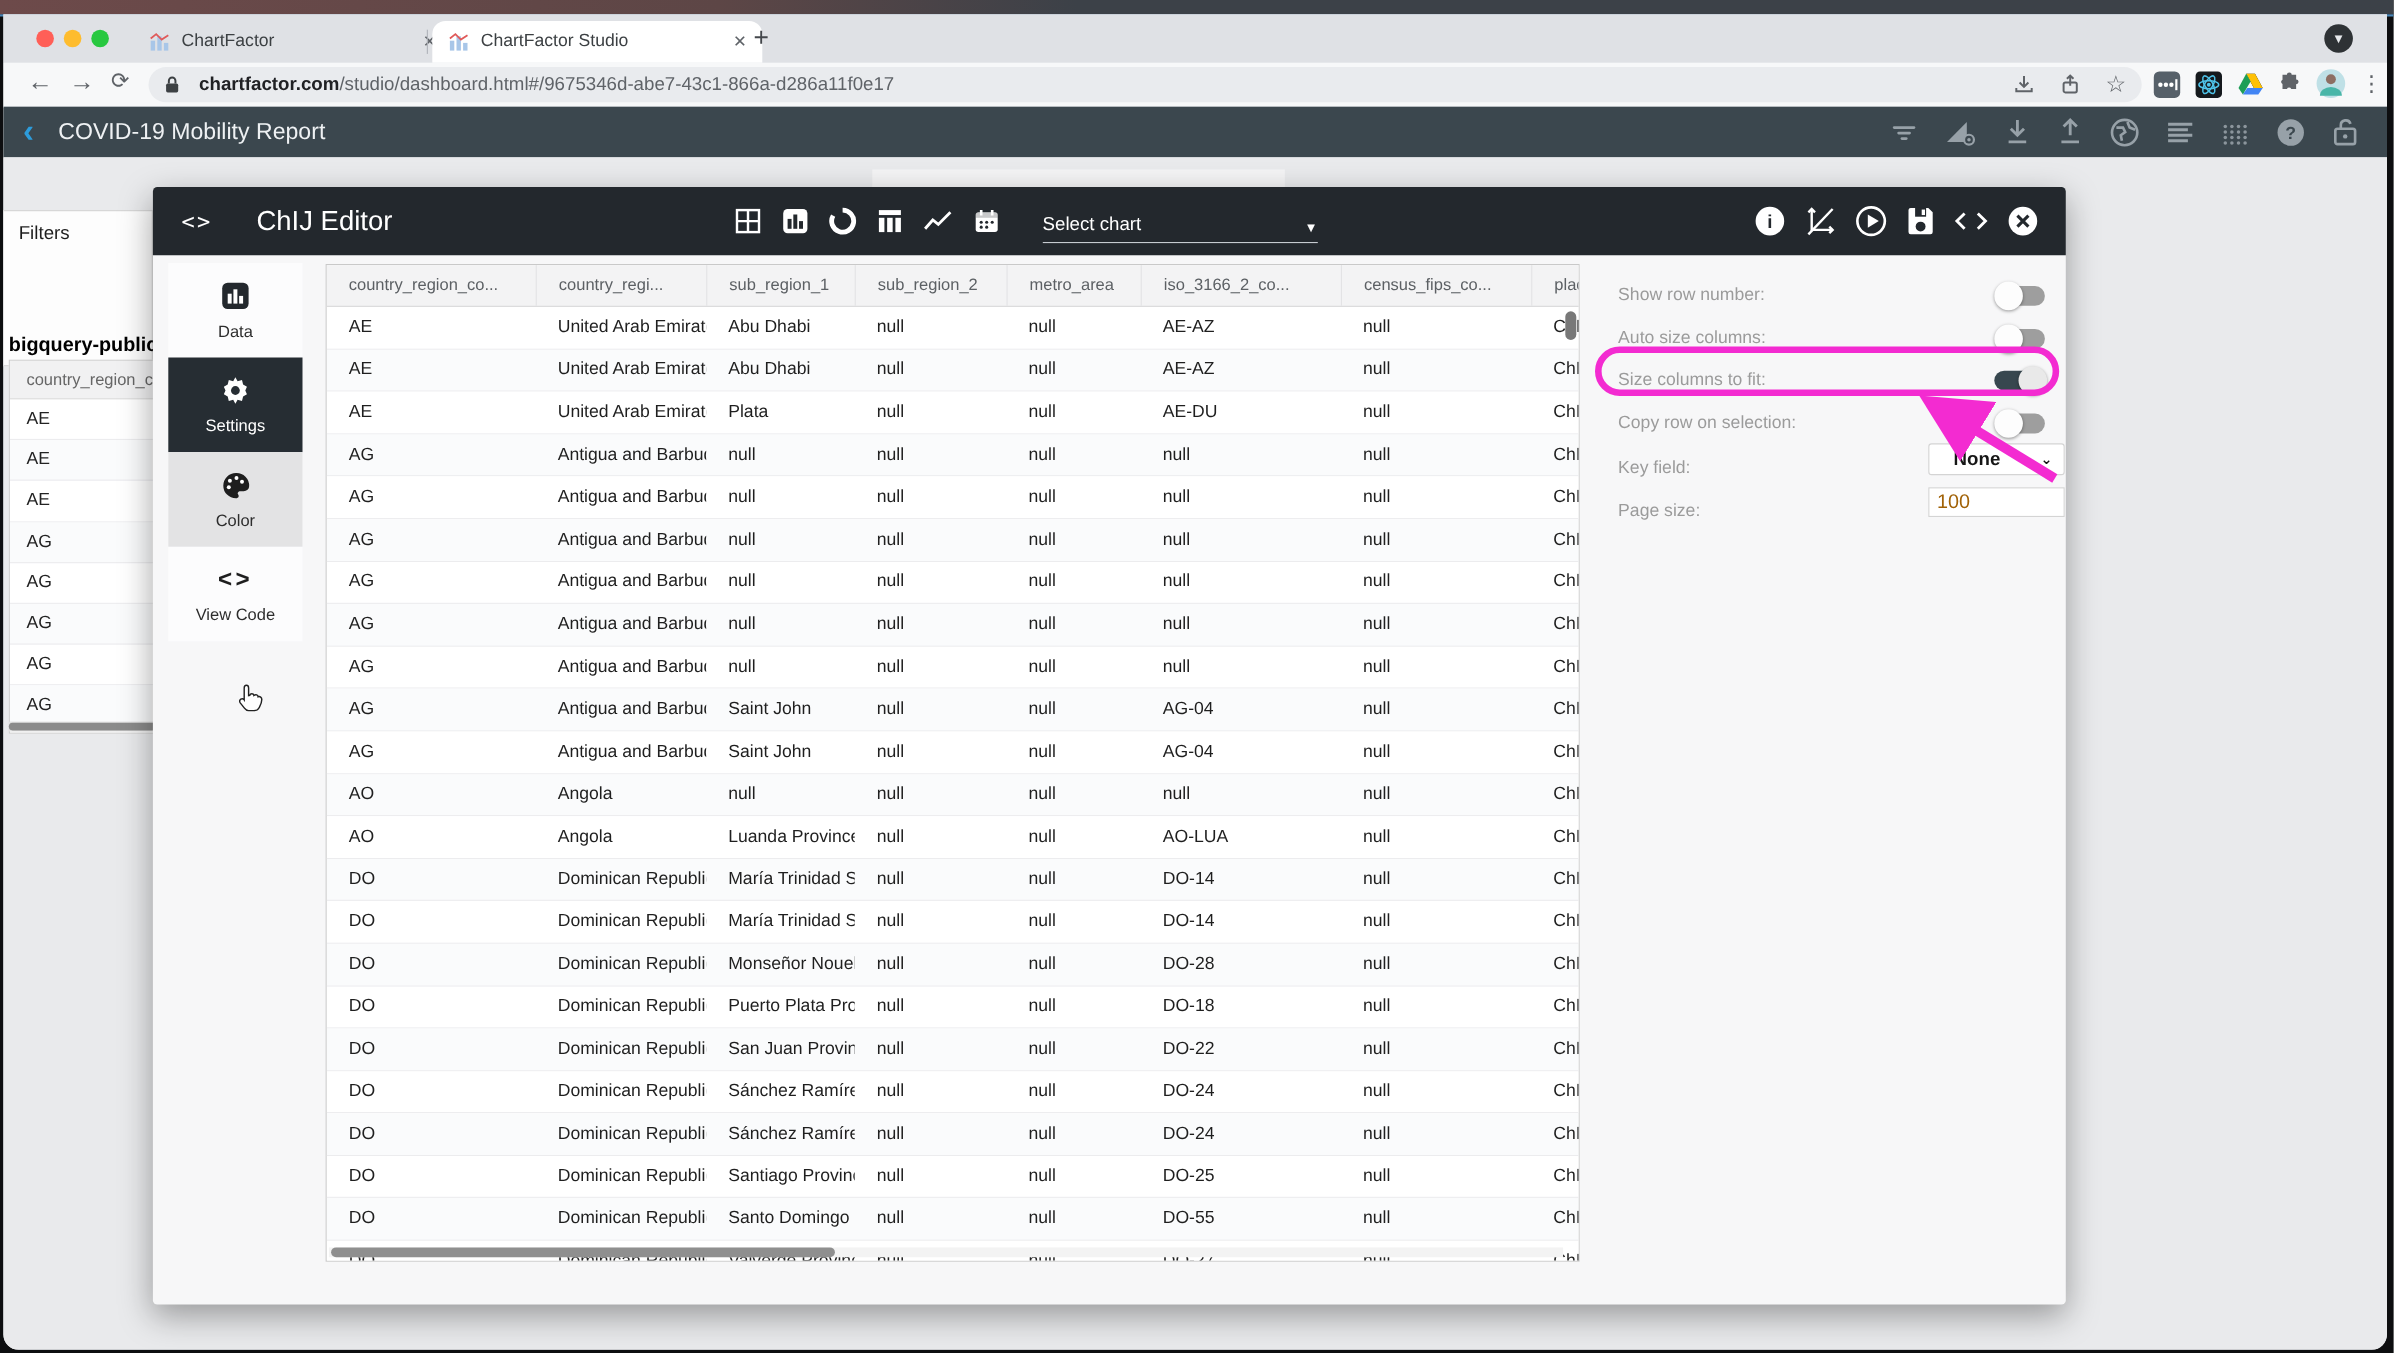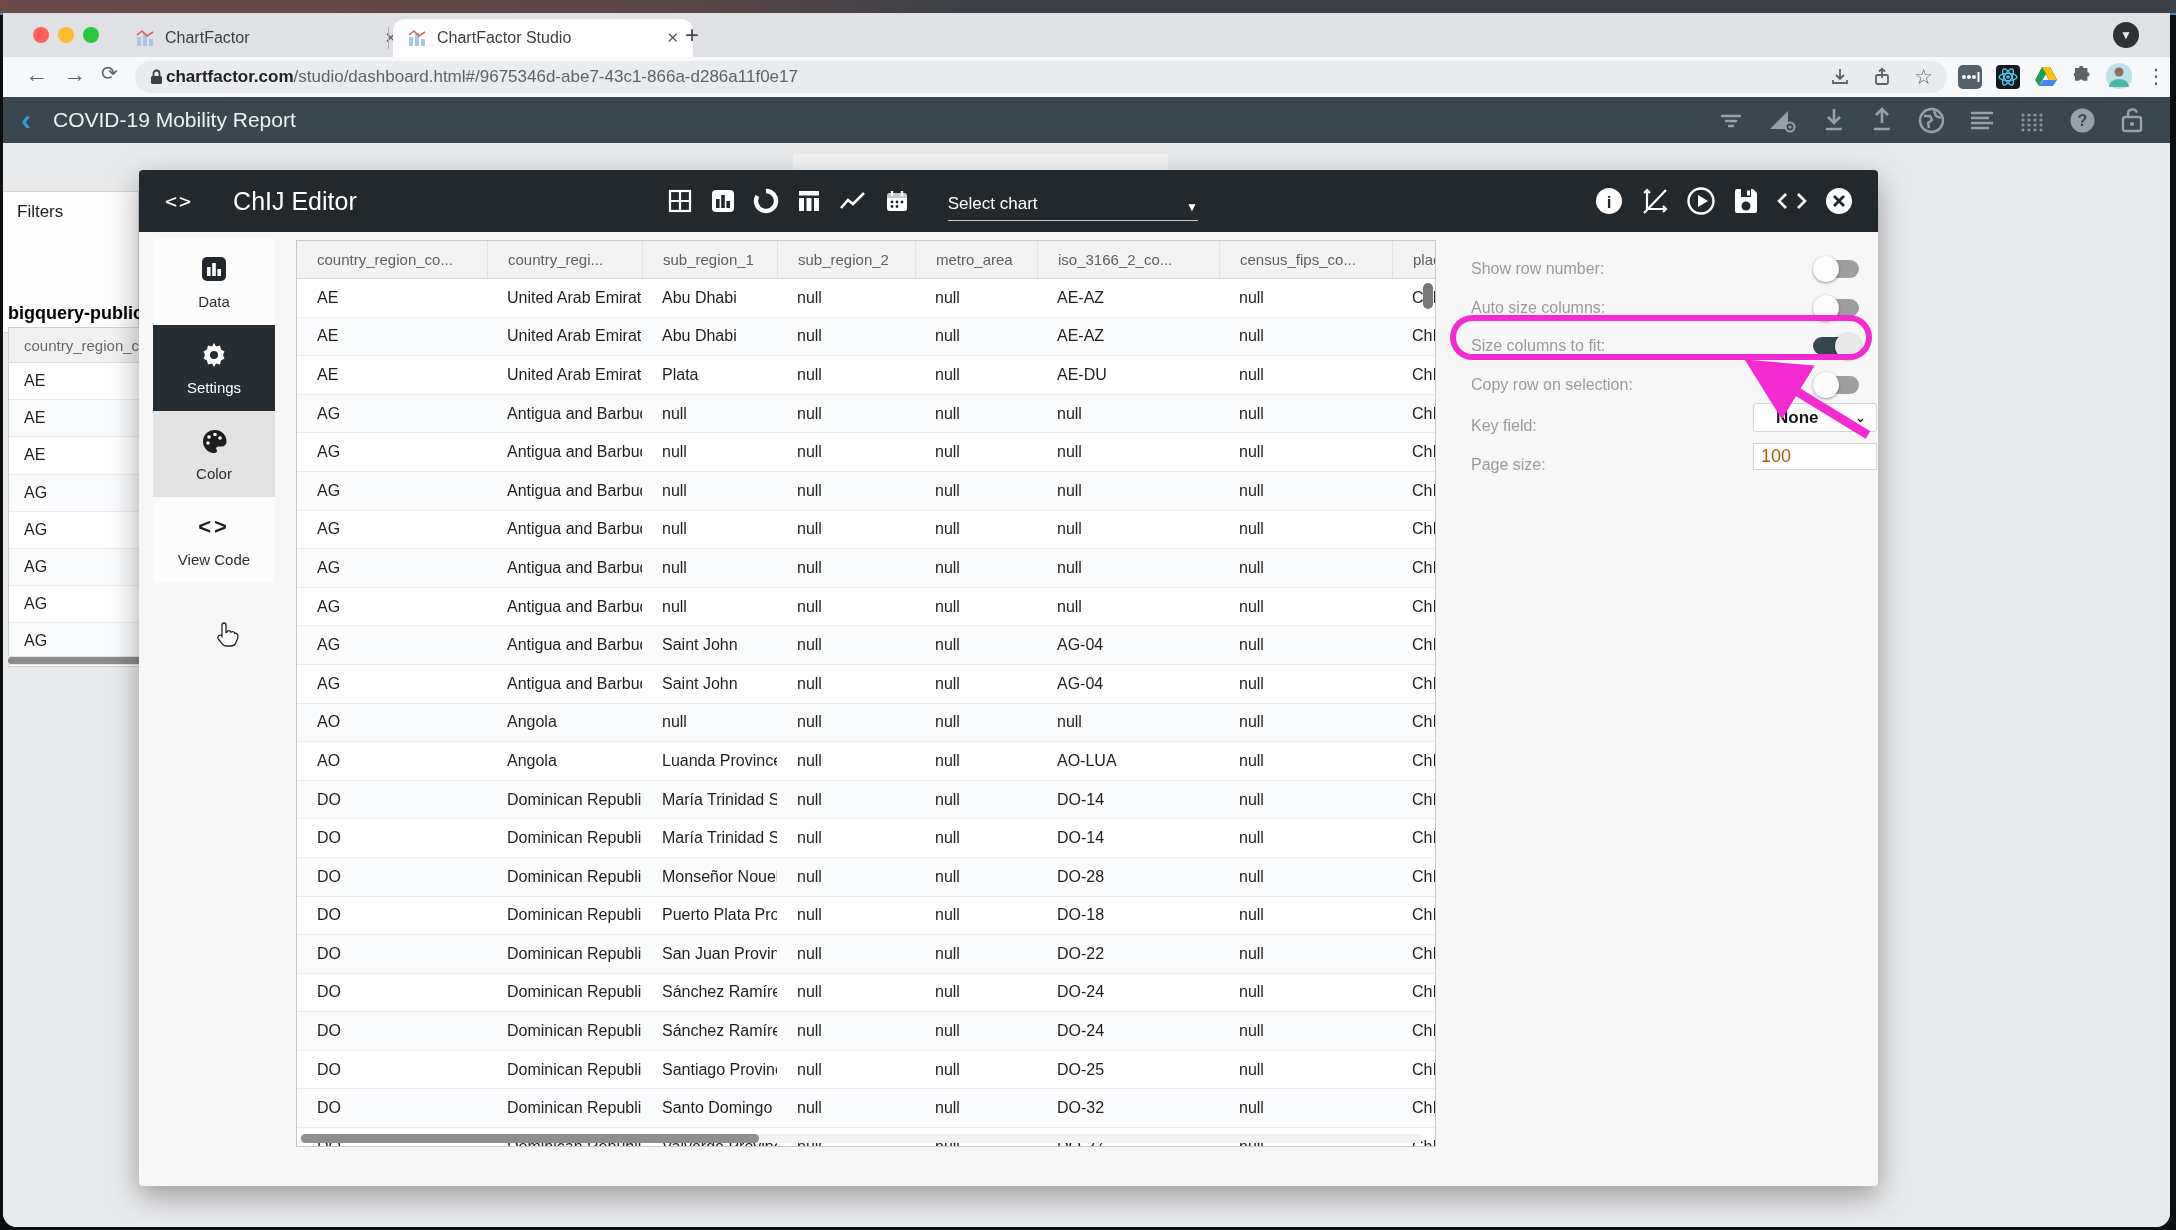--- a/index.html
+++ b/index.html
@@ -15,21 +15,21 @@
   .tab{top:6px;height:38px;display:flex;align-items:center;gap:10px;padding:0 14px;font-size:16px;color:#3c4043;}
   .tab .close{margin-left:auto;color:#5f6368;font-size:15px;}
   #tab-active{background:#ffffff;border-radius:12px 12px 0 0;}
   .favicon{width:20px;height:20px;flex:0 0 auto;}
   .tab-sep{top:14px;width:1px;height:22px;background:#aeb2b8;}
   #tab-search{top:9px;width:26px;height:26px;border-radius:50%;background:#2e3235;color:#e8eaed;display:flex;align-items:center;justify-content:center;font-size:12px;}
   
   #toolbar{left:0;top:44px;width:100%;height:40px;background:#f7f8f9;border-bottom:1px solid #dadce0;}
   .navbtn{font-size:23px;color:#5f6368;top:4px;}
   #urlpill{left:132px;top:4px;width:1812px;height:32px;background:#e9ebee;border-radius:16px;display:flex;align-items:center;padding:0 14px;box-sizing:border-box;}
-  #url-text{font-size:17px;color:#5f6368;white-space:nowrap;overflow:hidden;margin-left:2px;}
+  #url-text{font-size:17px;color:#5f6368;white-space:nowrap;overflow:hidden;margin-left:17px;}
   #url-text b{color:#202124;font-weight:bold;}
   .pill-icon{margin-left:22px;color:#5f6368;flex:0 0 auto;}
   .ext{top:6px;width:28px;height:28px;display:flex;align-items:center;justify-content:center;}
   
   #app-header{left:0;top:84px;width:100%;height:46px;background:#3b474e;display:flex;align-items:center;}
   #back-chevron{color:#2d9cdb;font-size:30px;font-weight:bold;margin-left:18px;line-height:1;}
   #app-title{color:#eef1f3;font-size:21px;margin-left:22px;}
   #header-icons{margin-left:auto;margin-right:26px;display:flex;gap:24px;align-items:center;}
   #header-icons svg{display:block;}
   
@@ -645,21 +645,21 @@
               <div class="tcell" style="width: 182px;">DO-25</div>
               <div class="tcell" style="width: 173px;">null</div>
               <div class="tcell" style="width: 180px;">ChIJ</div>
             </div>
             <div class="trow alt">
               <div class="tcell" style="width: 190px;">DO</div>
               <div class="tcell" style="width: 155px;">Dominican Republic</div>
               <div class="tcell" style="width: 135px;">Santo Domingo Province</div>
               <div class="tcell" style="width: 138px;">null</div>
               <div class="tcell" style="width: 122px;">null</div>
-              <div class="tcell" style="width: 182px;">DO-32</div>
+              <div class="tcell" style="width: 182px;">DO-55</div>
               <div class="tcell" style="width: 173px;">null</div>
               <div class="tcell" style="width: 180px;">ChIJ</div>
             </div>
             <div class="trow">
               <div class="tcell" style="width: 190px;">DO</div>
               <div class="tcell" style="width: 155px;">Dominican Republic</div>
               <div class="tcell" style="width: 135px;">Valverde Province</div>
               <div class="tcell" style="width: 138px;">null</div>
               <div class="tcell" style="width: 122px;">null</div>
               <div class="tcell" style="width: 182px;">DO-27</div>

